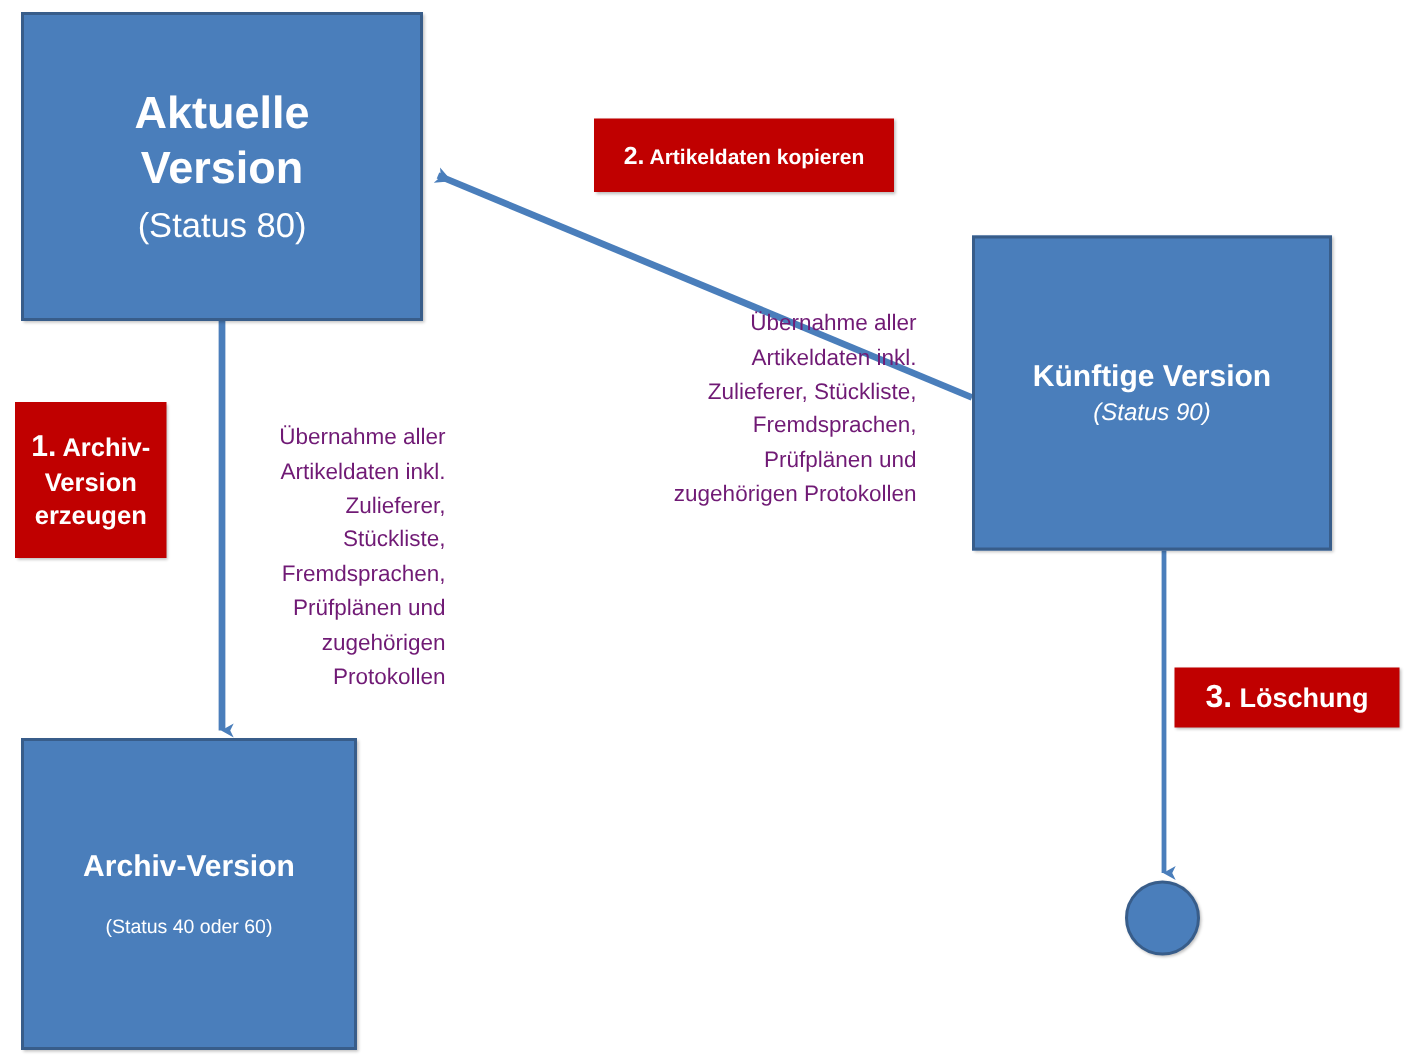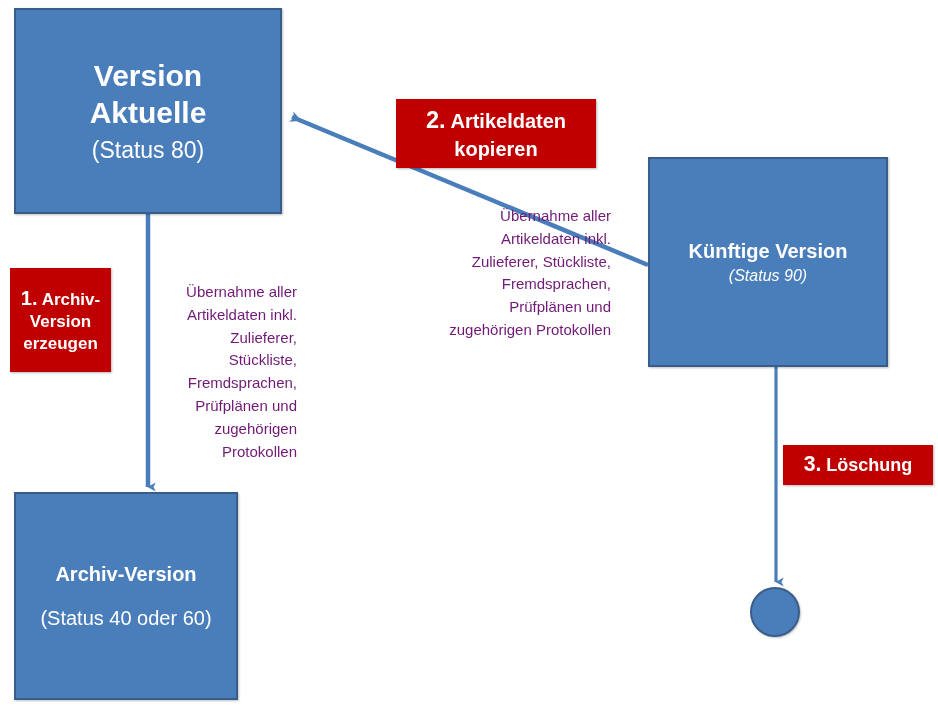--- a/index.html
+++ b/index.html
@@ -97,46 +97,46 @@
 
     <line x1="148" y1="214" x2="148" y2="487" stroke="#4A7EBB" stroke-width="4.5" marker-end="url(#arrowdown)"></line>
 
     <line x1="648" y1="265" x2="292" y2="117" stroke="#4A7EBB" stroke-width="4.5" marker-end="url(#arrowdiag)"></line>
 
     <line x1="776" y1="367" x2="776" y2="582" stroke="#4A7EBB" stroke-width="3.2" marker-end="url(#arrowdown)"></line>
   </svg>
 
   <div class="node-box" style="left:14px; top:8px; width:268px; height:206px;">
     <div class="node-title" style="font-size:30px;">
+      <div>Aktuelle</div>
       <div>Version</div>
-      <div>Aktuelle</div>
     </div>
     <div class="node-sub" style="font-size:23px; margin-top:4px;">(Status 80)</div>
   </div>
 
   <div class="node-box" style="left:648px; top:157px; width:240px; height:210px;">
     <div class="node-title" style="font-size:20px;">Künftige Version</div>
     <div class="node-sub" style="font-size:16px; margin-top:3px;font-style:italic;">(Status 90)</div>
   </div>
 
   <div class="node-box" style="left:14px; top:492px; width:224px; height:208px;">
     <div class="node-title" style="font-size:20px;">Archiv-Version</div>
-    <div class="node-sub" style="font-size:20px; margin-top:20px;">(Status 40 oder 60)</div>
+    <div class="node-sub" style="font-size:13px; margin-top:20px;">(Status 40 oder 60)</div>
   </div>
 
   <div class="terminal-circle" style="left:750px; top:587px; width:50px; height:50px;"></div>
 
   <div class="label-red" style="left:10px; top:268px; width:101px; height:104px; font-size:17px; padding:0 6px;">
     <div>
       <span class="numprefix">1.</span>
       <span>Archiv-Version erzeugen</span>
     </div>
   </div>
 
-  <div class="label-red" style="left:396px; top:79px; width:200px; height:69px; font-size:20px; padding:0 10px;margin-top:20px;">
+  <div class="label-red" style="left:396px; top:79px; width:200px; height:49px; font-size:14px; padding:0 10px;">
     <div>
       <span class="numprefix">2.</span>
       <span>Artikeldaten kopieren</span>
     </div>
   </div>
 
   <div class="label-red" style="left:783px; top:445px; width:150px; height:40px; font-size:18px; padding:0 8px;">
     <div>
       <span class="numprefix">3.</span>
       <span>Löschung</span>

